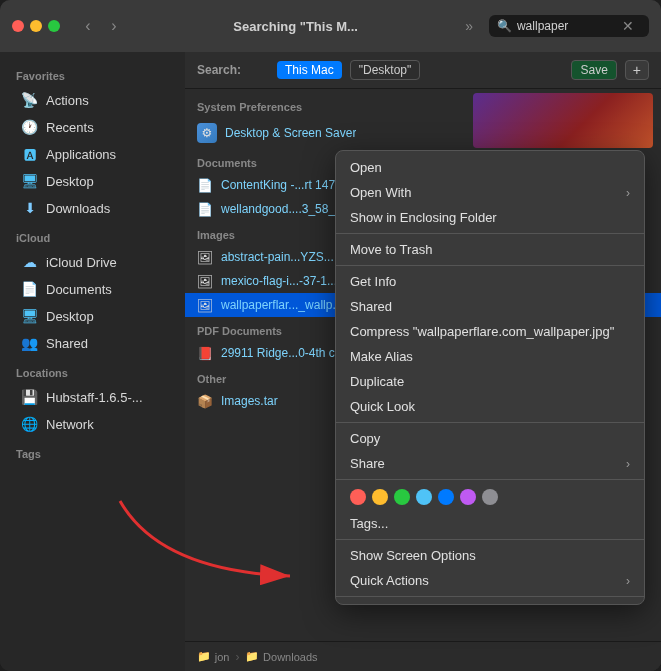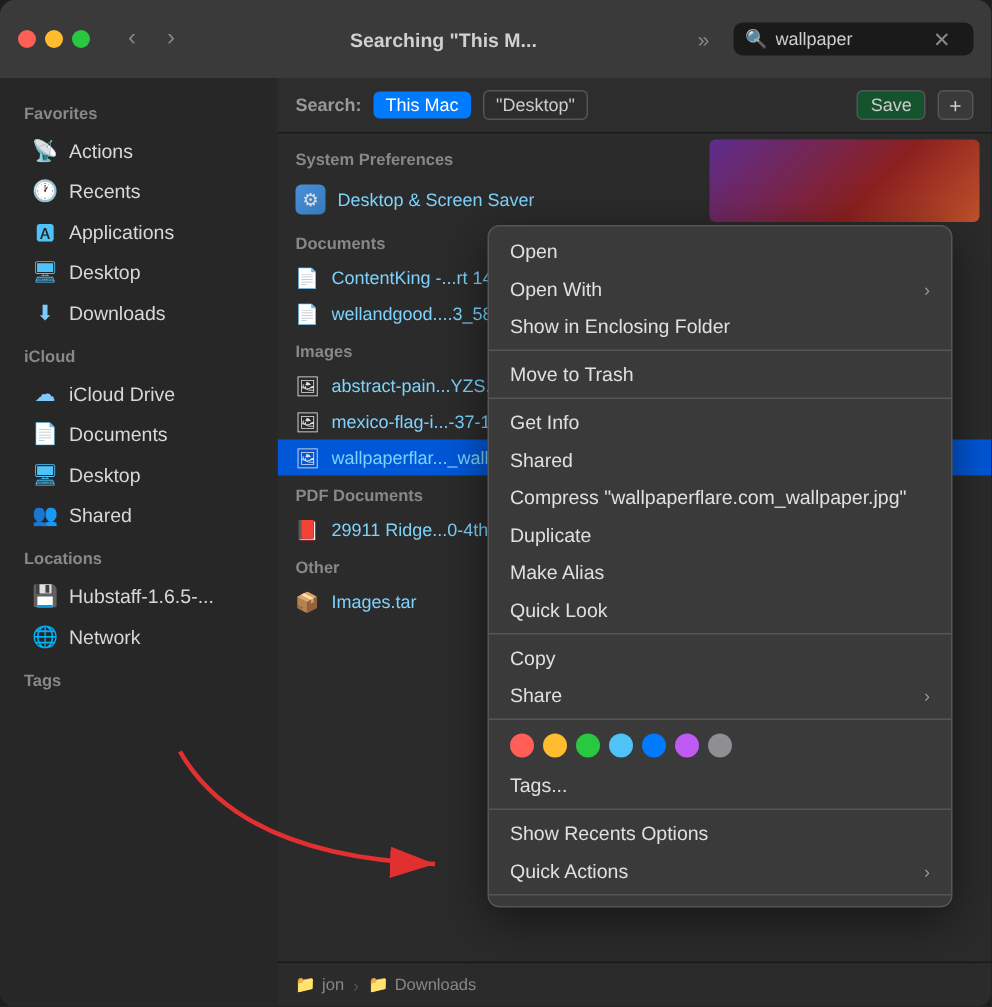--- a/index.html
+++ b/index.html
@@ -188,20 +188,21 @@
       background: #555;
       border: none;
       color: #fff;
       font-size: 12px;
       padding: 2px 8px;
       border-radius: 4px;
       cursor: pointer;
     }
     .search-scope-btn.active {
       background: #007aff;
+      margin-left: 28px;
     }
     .search-scope-btn.inactive {
       background: transparent;
       color: #ccc;
       border: 1px solid #555;
     }
     .spacer { flex: 1; }
     .save-btn {
       background: #14532d;
       border: 1px solid #555;
@@ -292,21 +293,21 @@
       width: 220px;
       height: 100px;
       pointer-events: none;
       z-index: 50;
     }
 
     
     .context-menu {
       position: absolute;
       top: 150px;
-      left: 325px;
+      left: 335px;
       width: 310px;
       background: #3a3a3a;
       border-radius: 8px;
       border: 1px solid #555;
       padding: 4px 0;
       z-index: 100;
       box-shadow: 0 8px 30px rgba(0,0,0,0.5);
     }
     .ctx-item {
       display: flex;
@@ -533,24 +534,24 @@
     <div class="ctx-item">
       <span>Get Info</span>
     </div>
     <div class="ctx-item">
       <span>Shared</span>
     </div>
     <div class="ctx-item">
       <span>Compress "wallpaperflare.com_wallpaper.jpg"</span>
     </div>
     <div class="ctx-item">
+      <span>Make Alias</span>
+    </div>
+    <div class="ctx-item">
       <span>Duplicate</span>
-    </div>
-    <div class="ctx-item">
-      <span>Make Alias</span>
     </div>
     <div class="ctx-item">
       <span>Quick Look</span>
     </div>
     <div class="ctx-separator"></div>
     <div class="ctx-item">
       <span>Copy</span>
     </div>
     <div class="ctx-item">
       <span>Share</span>
@@ -564,21 +565,21 @@
       <div class="ctx-tag-dot" style="background:#4fc3f7;"></div>
       <div class="ctx-tag-dot" style="background:#007aff;"></div>
       <div class="ctx-tag-dot" style="background:#bf5af2;"></div>
       <div class="ctx-tag-dot" style="background:#8e8e93;"></div>
     </div>
     <div class="ctx-item">
       <span>Tags...</span>
     </div>
     <div class="ctx-separator"></div>
     <div class="ctx-item">
-      <span>Show Recents Options</span>
+      <span>Show Screen Options</span>
     </div>
     <div class="ctx-item">
       <span>Quick Actions</span>
       <span class="ctx-arrow">›</span>
     </div>
     <div class="ctx-separator"></div>
   </div>
 
   <svg class="arrow-annotation" viewBox="0 0 220 100" xmlns="http://www.w3.org/2000/svg">
     <defs>

